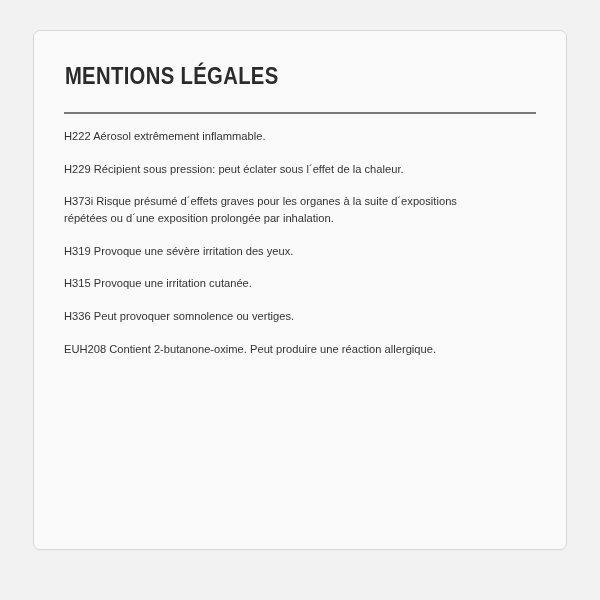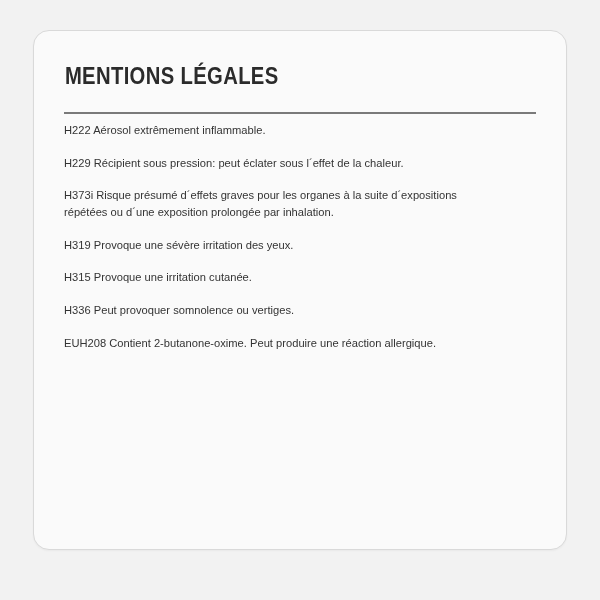--- a/index.html
+++ b/index.html
@@ -21,21 +21,21 @@
     box-sizing: border-box;
   }
   .card {
     position: absolute;
     left: 33px;
     top: 30px;
     width: 534px;
     height: 520px;
     background: #fafafa;
     border: 1px solid #d9d9d9;
-    border-radius: 16px;
+    border-radius: 7px;
     box-sizing: border-box;
     box-shadow: 0 1px 2px rgba(0,0,0,0.04);
   }
   .card-inner {
     padding: 32px 30px 0 30px;
   }
   .title {
     font-family: "Liberation Sans", sans-serif;
     font-size: 23px;
     font-weight: bold;
@@ -47,21 +47,21 @@
     transform-origin: left center;
     white-space: nowrap;
   }
   .divider {
     margin-top: 22px;
     height: 2px;
     background: #7a7a7a;
     width: 100%;
   }
   .statements {
-    margin-top: 8px;
+    margin-top: 14px;
   }
   .statement {
     font-size: 11.5px;
     line-height: 1.45;
     color: #333333;
     margin: 0 0 16px 0;
     max-width: 430px;
     transform: scaleX(0.97);
     transform-origin: left top;
   }

